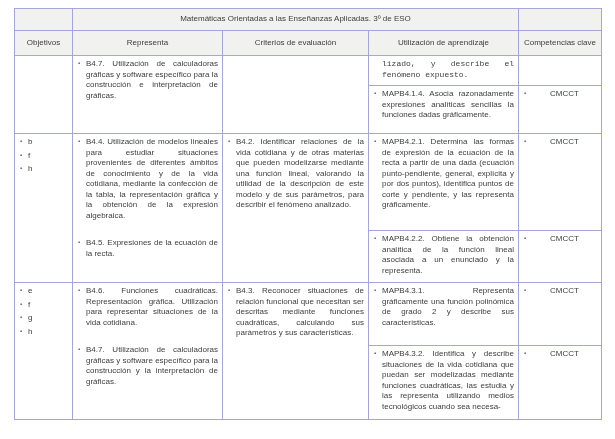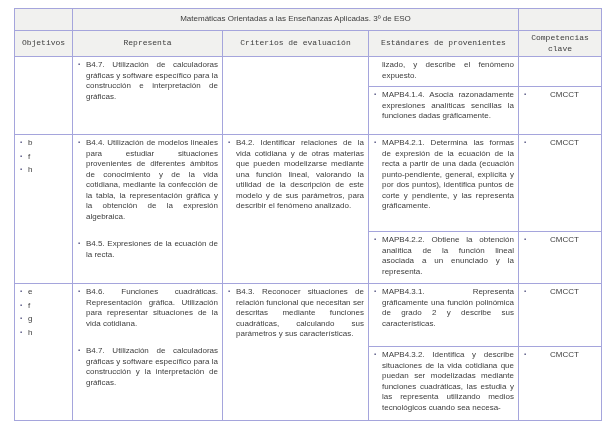--- a/index.html
+++ b/index.html
@@ -26,21 +26,21 @@
     font-weight:normal;
     overflow:hidden;
   }
   tr.title-row td, tr.head-row th{
     background:#f1f1ef;
     text-align:center;
     vertical-align:middle;
     padding:2px 3px;
   }
   tr.title-row{height:22px;}
-  tr.head-row{height:25px;font-family:Liberation Mono, monospace;}
+  tr.head-row{height:25px;}
   tr.r1a{height:30px;}
   tr.r1b{height:48px;}
   tr.r2a{height:97px;}
   tr.r2b{height:52px;}
   tr.r3a{height:63px;}
   tr.r3b{height:74px;}
   .item{
     display:flex;
     align-items:flex-start;
     margin:0 0 0 0;
@@ -52,21 +52,21 @@
     width:8px;
   }
   .bullet::before{
     content:"▪";
     font-size:6px;
     line-height:10.5px;
     color:#62628c;
     position:relative;
     top:-1px;
   }
-  .no-bullet{padding-left:8px;}
+  .no-bullet{padding-left:8px;font-family:Liberation Mono, monospace;}
   .item-text{
     flex:1 1 auto;
     text-align:justify;
     text-justify:inter-word;
   }
   .obj .item-text{text-align:left;}
   .comp .item-text{text-align:center;}
 </style>
 </head>
 <body>
@@ -85,21 +85,21 @@
         <tr class="title-row">
       <td></td>
       <td colspan="3">Matemáticas Orientadas a las Enseñanzas Aplicadas. 3º de ESO</td>
       <td></td>
     </tr>
 
     <tr class="head-row">
       <th>Objetivos</th>
       <th>Representa</th>
       <th>Criterios de evaluación</th>
-      <th>Estándares de provenientes</th>
+      <th>Utilización de aprendizaje</th>
       <th>Competencias clave</th>
     </tr>
 
     <tr class="r1a">
       <td class="obj" rowspan="2"></td>
       <td rowspan="2">
         <div class="item">
           <span class="bullet"></span>
           <span class="item-text">B4.7. Utilización de calculadoras gráficas y software específico para la construcción e interpretación de gráficas.</span>
         </div>

